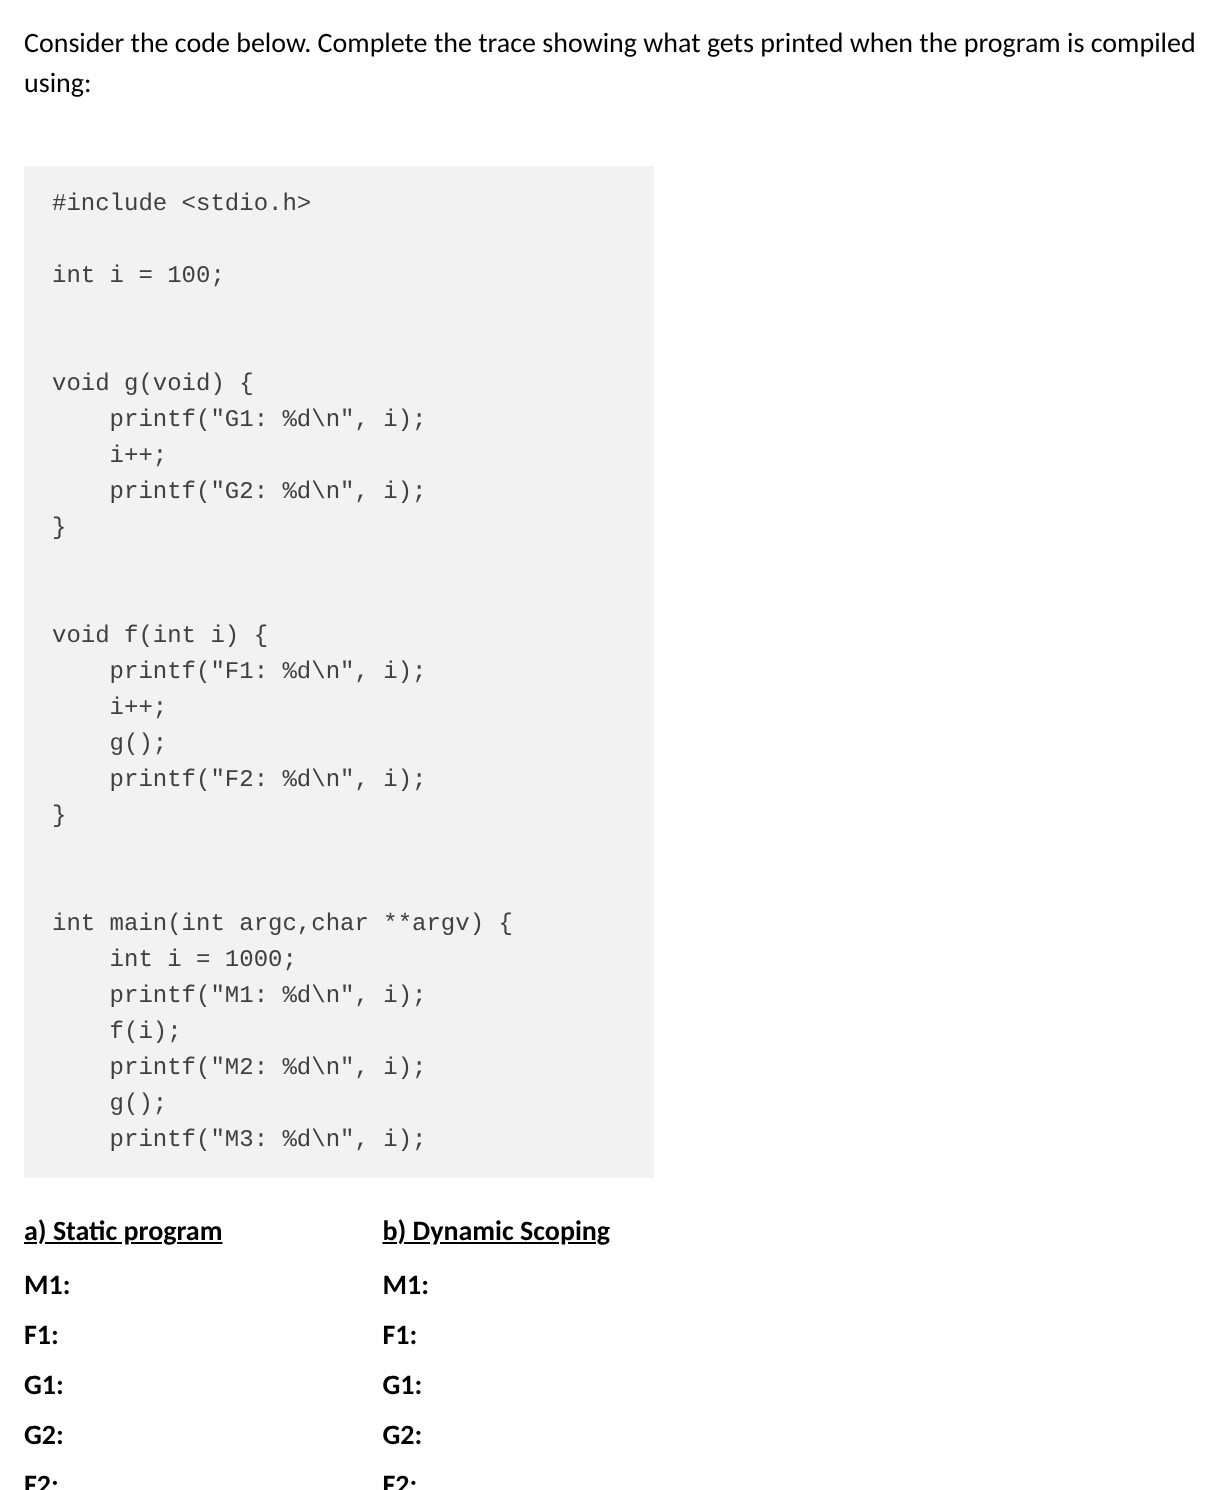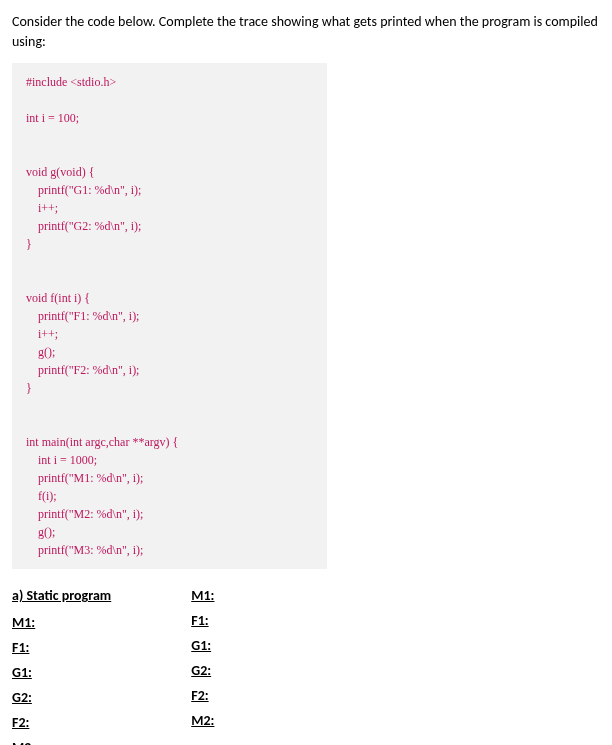--- a/index.html
+++ b/index.html
@@ -9,29 +9,29 @@
     }
     body {
       font-family: Calibri, Arial, sans-serif;
       font-size: 14px;
       color: #000;
       background: #fff;
       padding: 12px;
       width: 612px;
     }
     .prompt-text {
-      margin-bottom: 12px;
+      margin-bottom: 32px;
       line-height: 1.4;
     }
     .code-block {
       background: #f2f2f2;
       padding: 10px 14px;
-      font-family: Liberation Serif, serif;
+      font-family: Liberation Mono, monospace;
       font-size: 12px;
-      color: #be185d;
+      color: #404040;
       line-height: 1.5;
       white-space: pre;
       margin-bottom: 18px;
       width: 315px;
     }
     .answers {
       display: flex;
       gap: 80px;
     }
     .answer-col {
@@ -39,21 +39,20 @@
       flex-direction: column;
       gap: 8px;
     }
     .answer-header {
       text-decoration: underline;
       font-weight: bold;
       margin-bottom: 2px;
     }
     .answer-row {
       font-weight: bold;
-      text-decoration: underline;
     }
   </style>
 </head>
 <body>
 
 <div class="prompt-text">Consider the code below. Complete the trace showing what gets printed when the program is compiled using:</div>
 
 <div class="code-block">#include &lt;stdio.h&gt;
 
 int i = 100;
@@ -88,20 +87,21 @@
     <div class="answer-row">M1:</div>
     <div class="answer-row">F1:</div>
     <div class="answer-row">G1:</div>
     <div class="answer-row">G2:</div>
     <div class="answer-row">F2:</div>
     <div class="answer-row">M2:</div>
 
   </div>
 
   <div class="answer-col">
+    <div class="answer-header">b) Dynamic Scoping</div>
     <div class="answer-row">M1:</div>
     <div class="answer-row">F1:</div>
     <div class="answer-row">G1:</div>
     <div class="answer-row">G2:</div>
     <div class="answer-row">F2:</div>
     <div class="answer-row">M2:</div>
 
   </div>
 </div>
 

